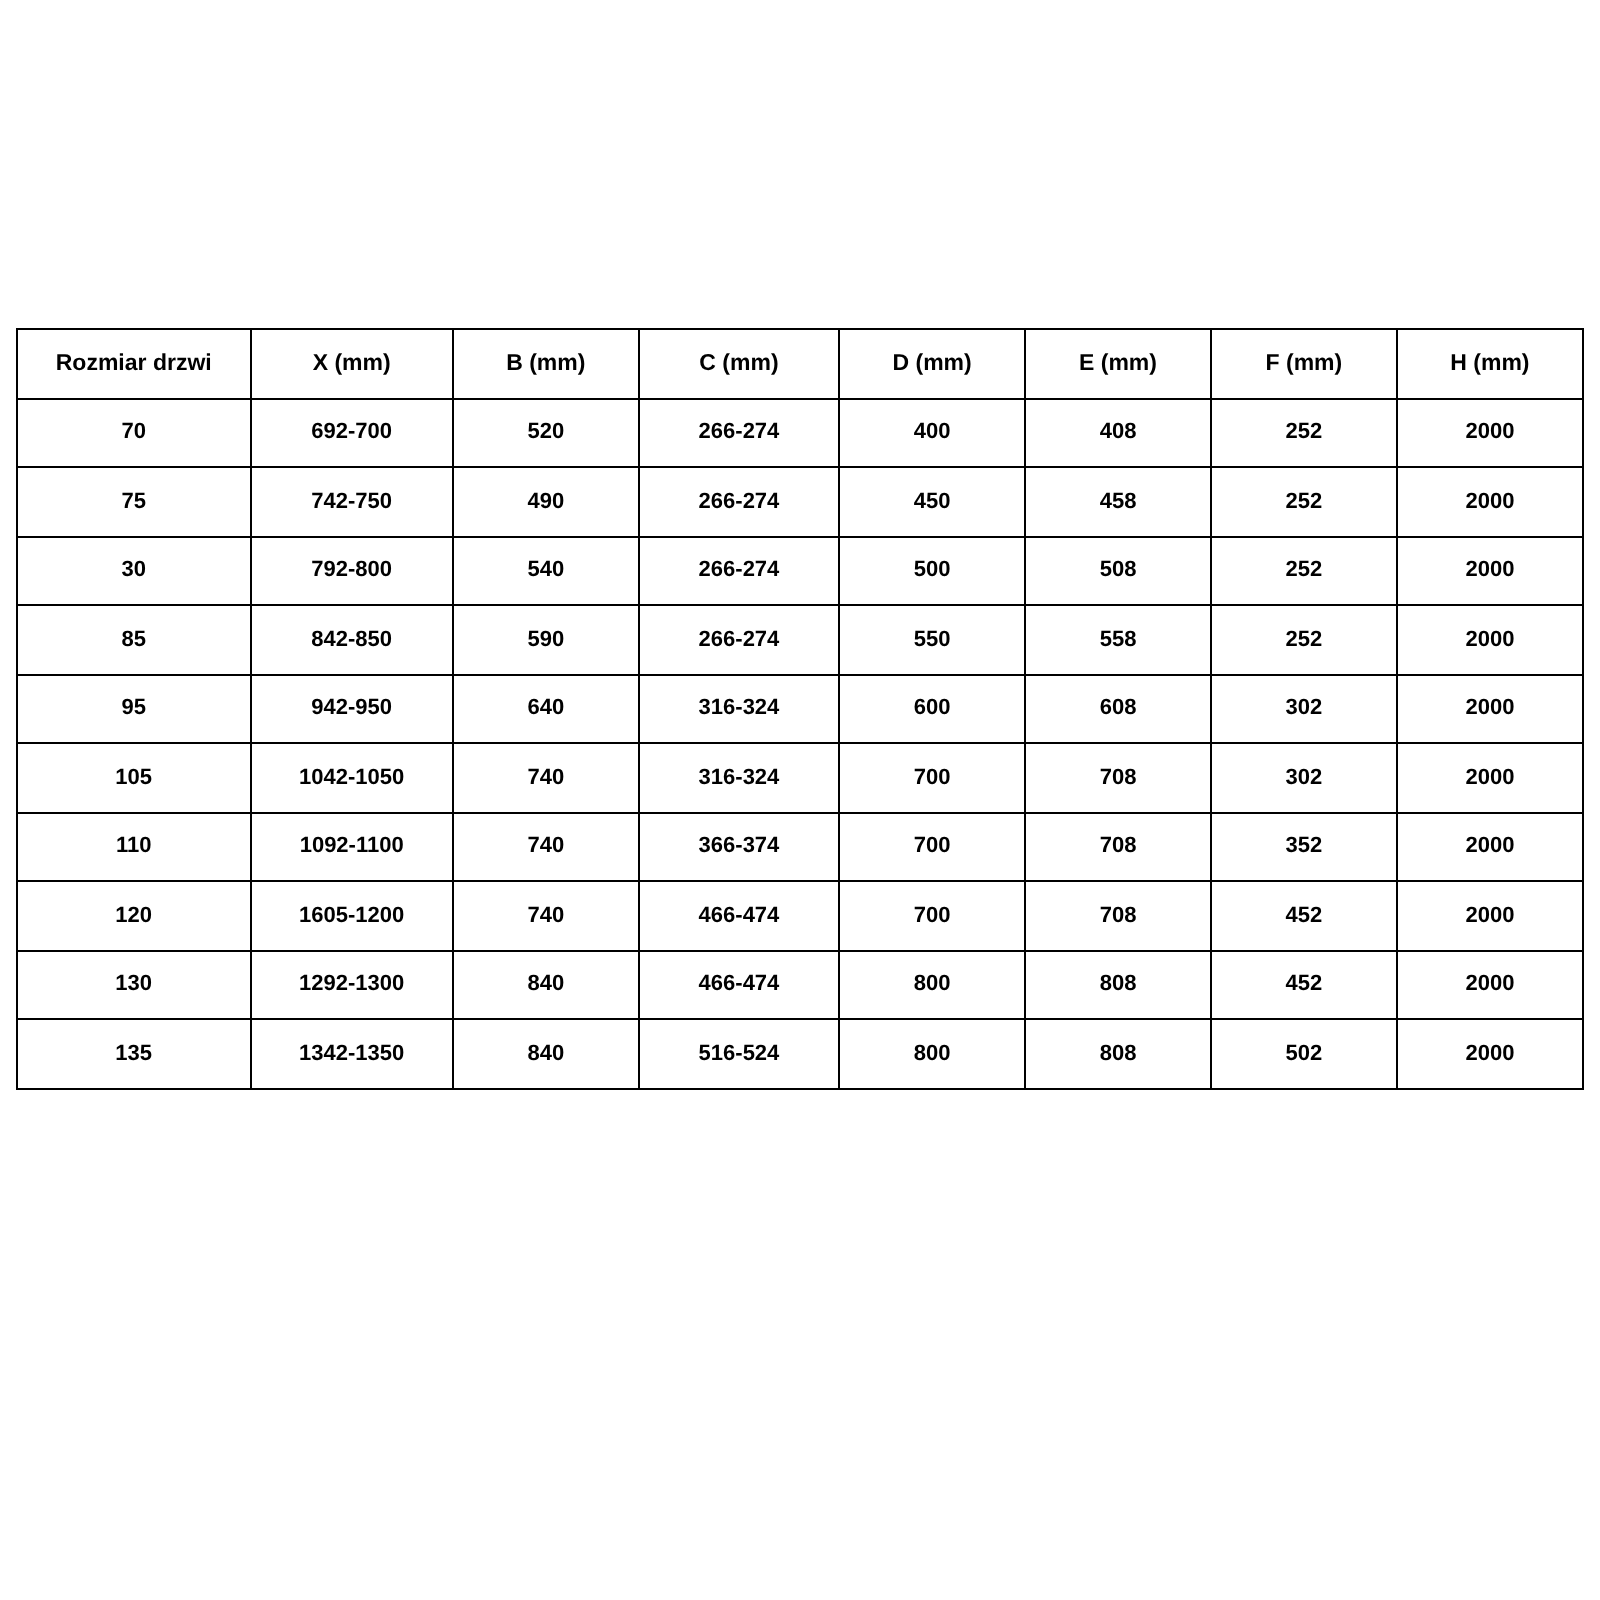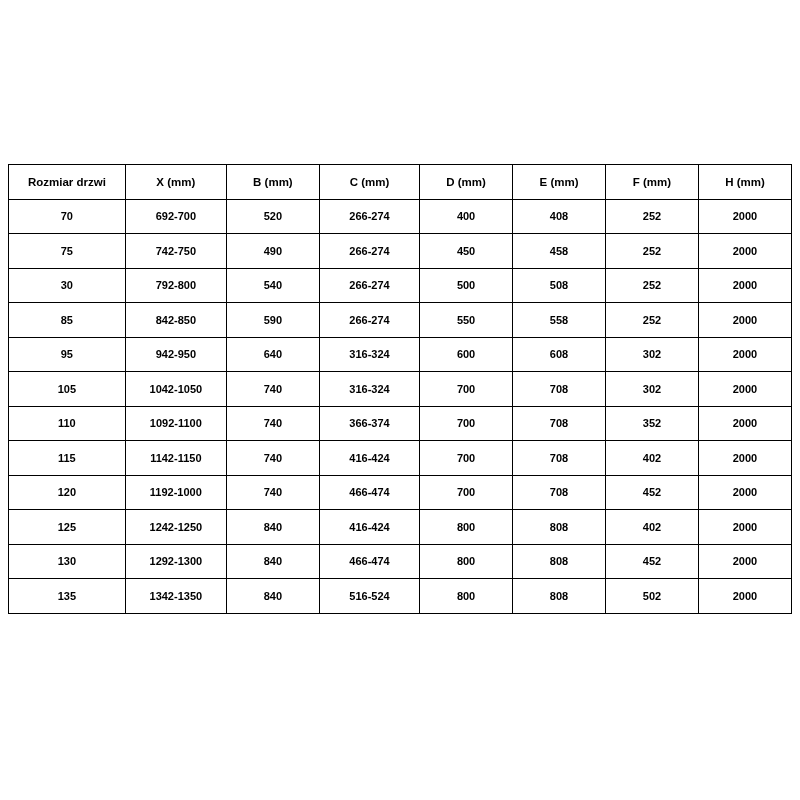--- a/index.html
+++ b/index.html
@@ -151,47 +151,27 @@
           <td>110</td>
           <td>1092-1100</td>
           <td>740</td>
           <td>366-374</td>
           <td>700</td>
           <td>708</td>
           <td>352</td>
           <td>2000</td>
         </tr>
         <tr>
-          <td>115</td>
-          <td>1142-1150</td>
-          <td>740</td>
-          <td>416-424</td>
-          <td>700</td>
-          <td>708</td>
-          <td>402</td>
-          <td>2000</td>
-        </tr>
-        <tr>
           <td>120</td>
-          <td>1192-1000</td>
+          <td>1605-1200</td>
           <td>740</td>
           <td>466-474</td>
           <td>700</td>
           <td>708</td>
           <td>452</td>
-          <td>2000</td>
-        </tr>
-        <tr>
-          <td>125</td>
-          <td>1242-1250</td>
-          <td>840</td>
-          <td>416-424</td>
-          <td>800</td>
-          <td>808</td>
-          <td>402</td>
           <td>2000</td>
         </tr>
         <tr>
           <td>130</td>
           <td>1292-1300</td>
           <td>840</td>
           <td>466-474</td>
           <td>800</td>
           <td>808</td>
           <td>452</td>

